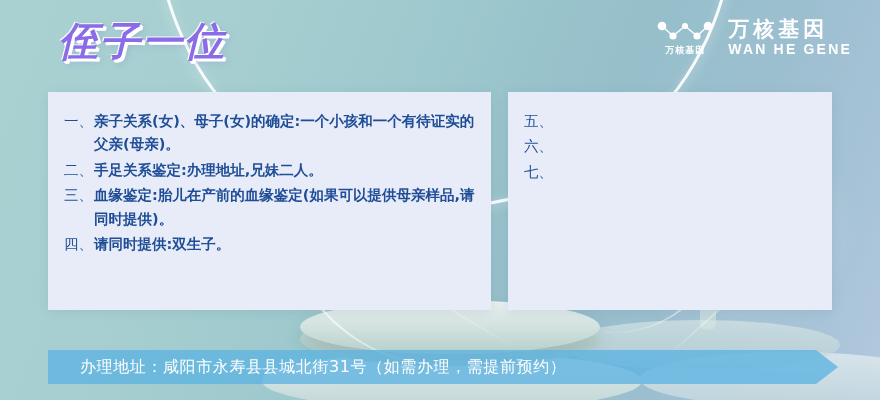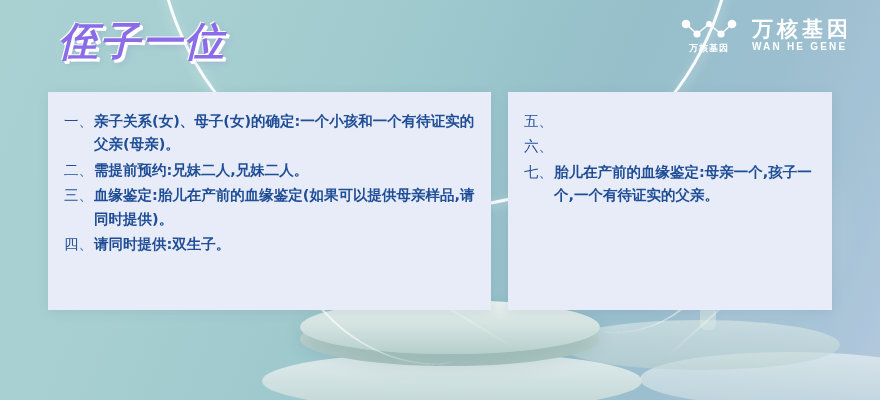--- a/index.html
+++ b/index.html
@@ -171,21 +171,21 @@
   }
   .brand-text { display: flex; flex-direction: column; gap: 2px; }
   .brand-cn {
     font-size: 21px;
     font-weight: 700;
     color: #ffffff;
     letter-spacing: 4px;
     line-height: 1.05;
   }
   .brand-en {
-    font-size: 10px;
+    font-size: 14px;
     font-weight: 700;
     color: #ffffff;
     letter-spacing: 2.2px;
     line-height: 1.05;
   }
 
   
   .panels {
     position: absolute;
     left: 48px;
@@ -300,41 +300,44 @@
 
   <div class="panels">
 
     <div class="panel panel-left">
       <div class="item">
         <span class="item-num">一、</span>
         <span class="item-text">亲子关系(女)、母子(女)的确定:一个小孩和一个有待证实的父亲(母亲)。</span>
       </div>
       <div class="item">
         <span class="item-num">二、</span>
-        <span class="item-text">需提前预约:兄妹二人,兄妹二人。</span>
+        <span class="item-text">手足关系鉴定:办理地址,兄妹二人。</span>
       </div>
       <div class="item">
         <span class="item-num">三、</span>
         <span class="item-text">血缘鉴定:胎儿在产前的血缘鉴定(如果可以提供母亲样品,请同时提供)。</span>
       </div>
       <div class="item">
         <span class="item-num">四、</span>
         <span class="item-text">请同时提供:双生子。</span>
       </div>
     </div>
 
     <div class="panel panel-right">
       <div class="item">
         <span class="item-num">五、</span>
       </div>
       <div class="item">
         <span class="item-num">六、</span>
       </div>
       <div class="item">
         <span class="item-num">七、</span>
-        <span class="item-text">胎儿在产前的血缘鉴定:母亲一个,孩子一个,一个有待证实的父亲。</span>
       </div>
     </div>
 
   </div>
 
+  <div class="addr-bar">
+    <div class="shape"></div>
+    <div class="addr-text">办理地址：咸阳市永寿县县城北街31号（如需办理，需提前预约）</div>
+  </div>
 
 </div>
 
 </body></html>

